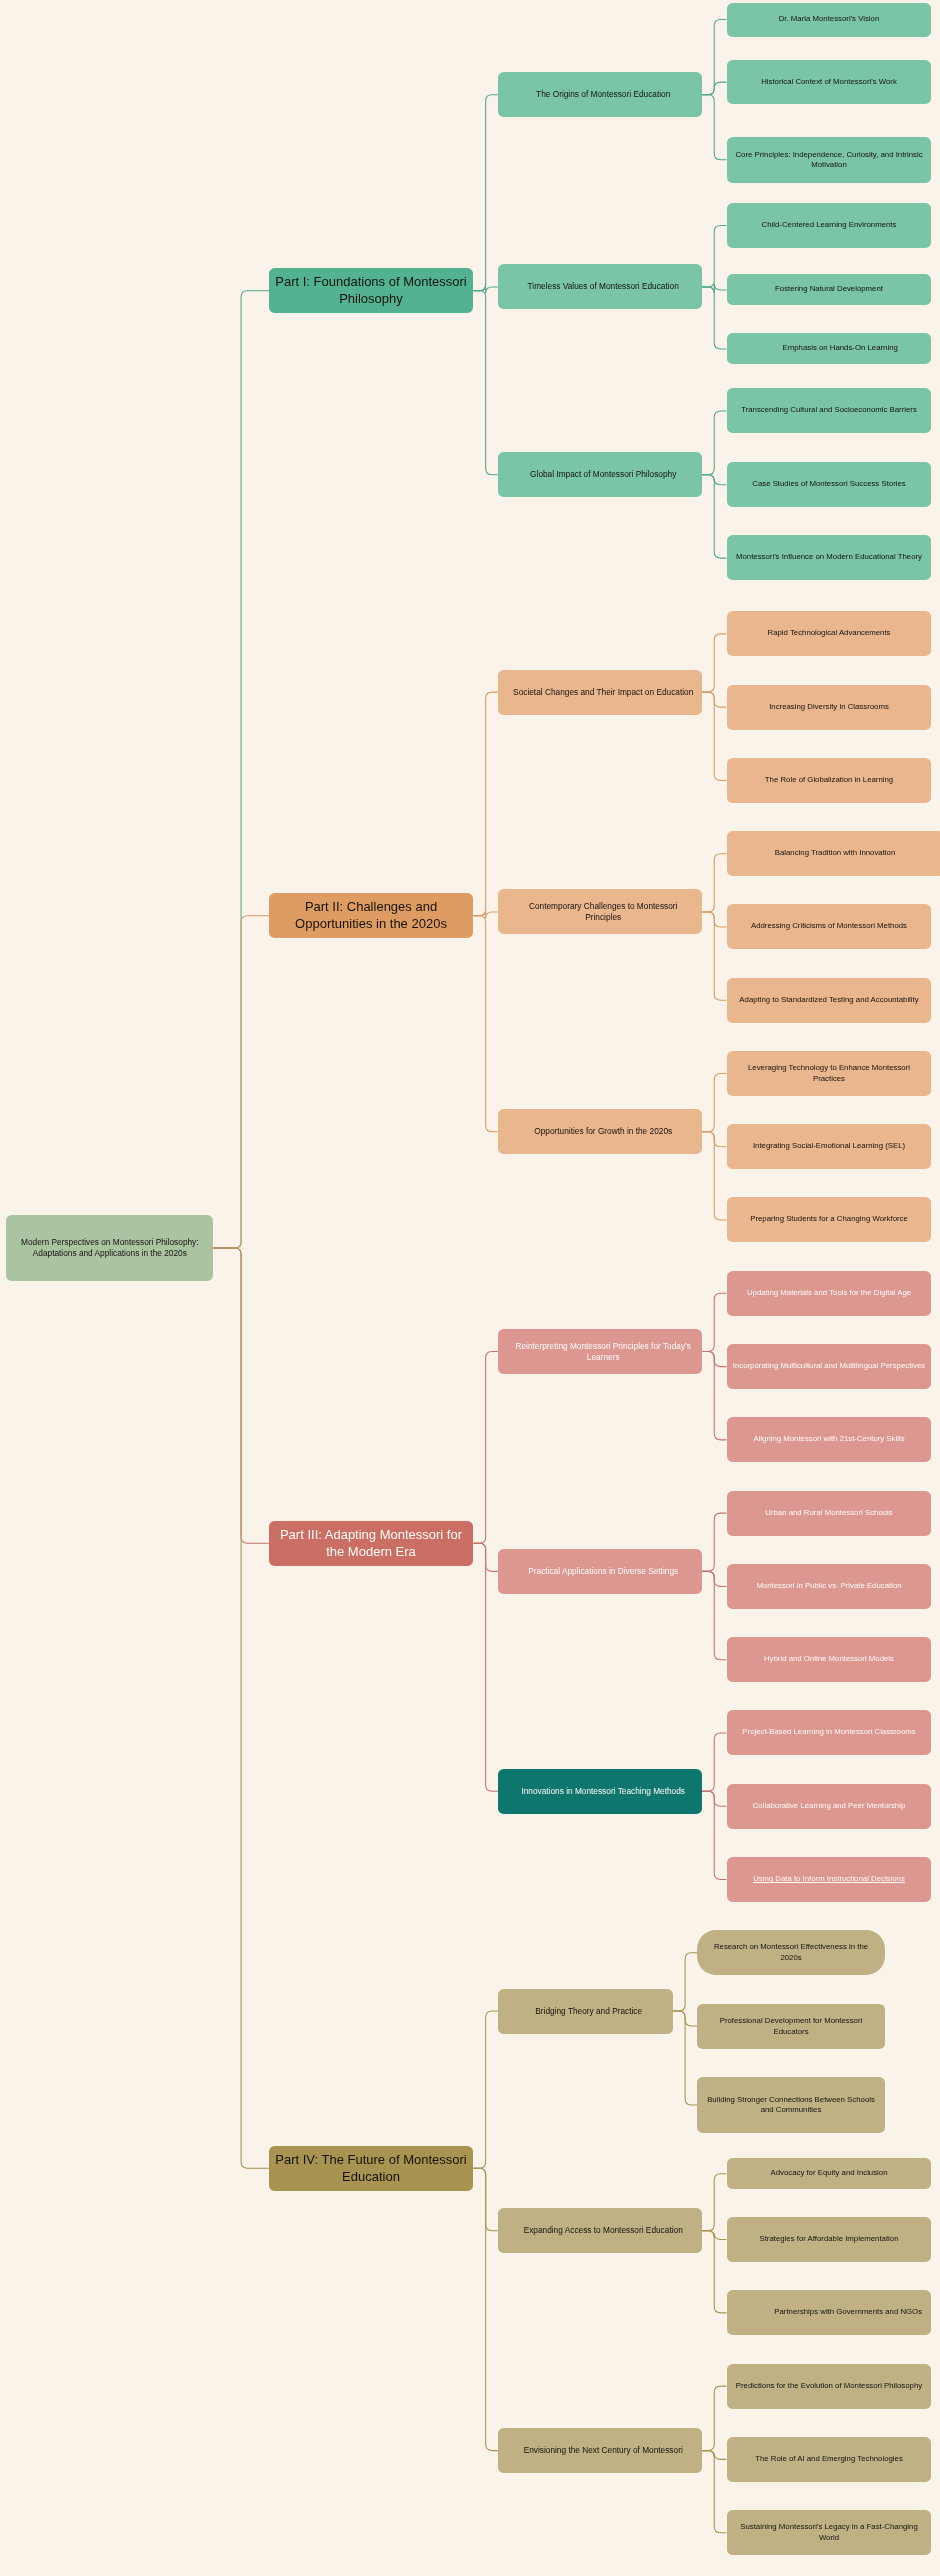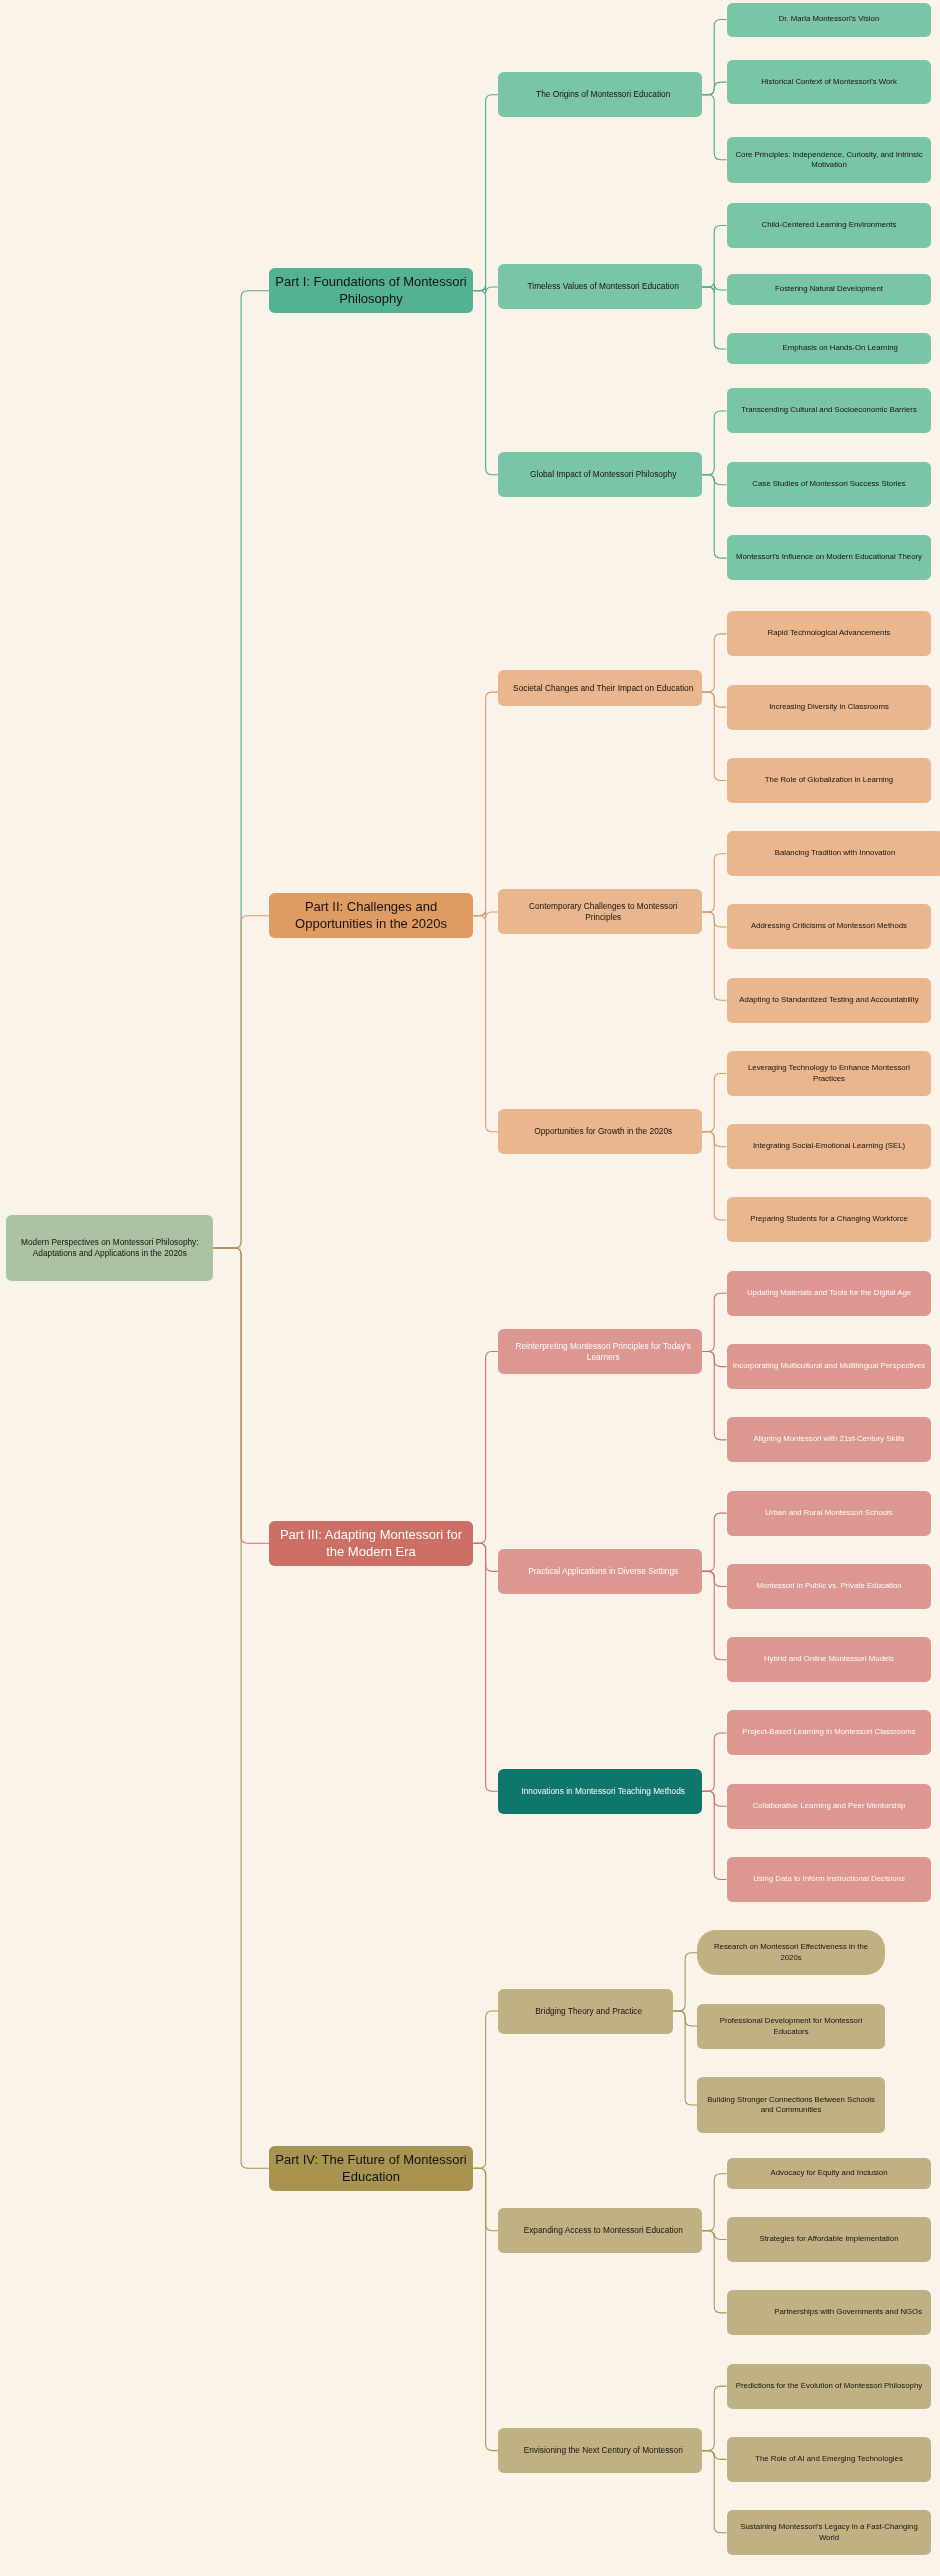--- a/index.html
+++ b/index.html
@@ -127,21 +127,21 @@
       </div>
       <div class="node leaf" style="left: 727px; top: 462px; width: 204px; height: 45px; background: rgb(122, 197, 166); color: rgb(22, 18, 15);">
         <span>Case Studies of Montessori Success Stories</span>
       </div>
       <div class="node leaf" style="left: 727px; top: 535px; width: 204px; height: 45px; background: rgb(122, 197, 166); color: rgb(22, 18, 15);">
         <span>Montessori's Influence on Modern Educational Theory</span>
       </div>
       <div class="node branch" style="left: 269px; top: 893px; width: 204px; height: 45px; background: rgb(222, 156, 99); color: rgb(22, 18, 15);">
         <span>Part II: Challenges and Opportunities in the 2020s</span>
       </div>
-      <div class="node mid" style="left: 498px; top: 670px; width: 204px; height: 36px; background: rgb(233, 182, 141); color: rgb(22, 18, 15);">
+      <div class="node mid" style="left: 498px; top: 670px; width: 204px; height: 45px; background: rgb(233, 182, 141); color: rgb(22, 18, 15);">
         <span>Societal Changes and Their Impact on Education</span>
       </div>
       <div class="node leaf" style="left: 727px; top: 611px; width: 204px; height: 45px; background: rgb(233, 182, 141); color: rgb(22, 18, 15);">
         <span>Rapid Technological Advancements</span>
       </div>
       <div class="node leaf" style="left: 727px; top: 685px; width: 204px; height: 45px; background: rgb(233, 182, 141); color: rgb(22, 18, 15);">
         <span>Increasing Diversity in Classrooms</span>
       </div>
       <div class="node leaf" style="left: 727px; top: 758px; width: 204px; height: 45px; background: rgb(233, 182, 141); color: rgb(22, 18, 15);">
         <span>The Role of Globalization in Learning</span>
@@ -199,21 +199,21 @@
       </div>
       <div class="node mid" style="left: 498px; top: 1769px; width: 204px; height: 45px; background: #0f766e; color: rgb(253, 251, 248);">
         <span>Innovations in Montessori Teaching Methods</span>
       </div>
       <div class="node leaf" style="left: 727px; top: 1710px; width: 204px; height: 45px; background: rgb(220, 151, 144); color: rgb(253, 251, 248);">
         <span>Project-Based Learning in Montessori Classrooms</span>
       </div>
       <div class="node leaf" style="left: 727px; top: 1784px; width: 204px; height: 45px; background: rgb(220, 151, 144); color: rgb(253, 251, 248);">
         <span>Collaborative Learning and Peer Mentorship</span>
       </div>
-      <div class="node leaf" style="left: 727px; top: 1857px; width: 204px; height: 45px; background: rgb(220, 151, 144); color: rgb(253, 251, 248);">
+      <div class="node leaf" style="left: 727px; top: 1857px; width: 204px; height: 45px; background: rgb(220, 151, 144); color: rgb(253, 251, 248); text-decoration: underline;">
         <span>Using Data to Inform Instructional Decisions</span>
       </div>
       <div class="node branch" style="left: 269px; top: 2146px; width: 204px; height: 45px; background: rgb(168, 147, 80); color: rgb(22, 18, 15);">
         <span>Part IV: The Future of Montessori Education</span>
       </div>
       <div class="node mid" style="left: 498px; top: 1989px; width: 175px; height: 45px; background: rgb(191, 177, 131); color: rgb(22, 18, 15);">
         <span>Bridging Theory and Practice</span>
       </div>
       <div class="node leaf" style="left: 697px; top: 1930px; width: 188px; height: 45px; background: rgb(191, 177, 131); color: rgb(22, 18, 15); border-radius: 19px;">
         <span>Research on Montessori Effectiveness in the 2020s</span>

